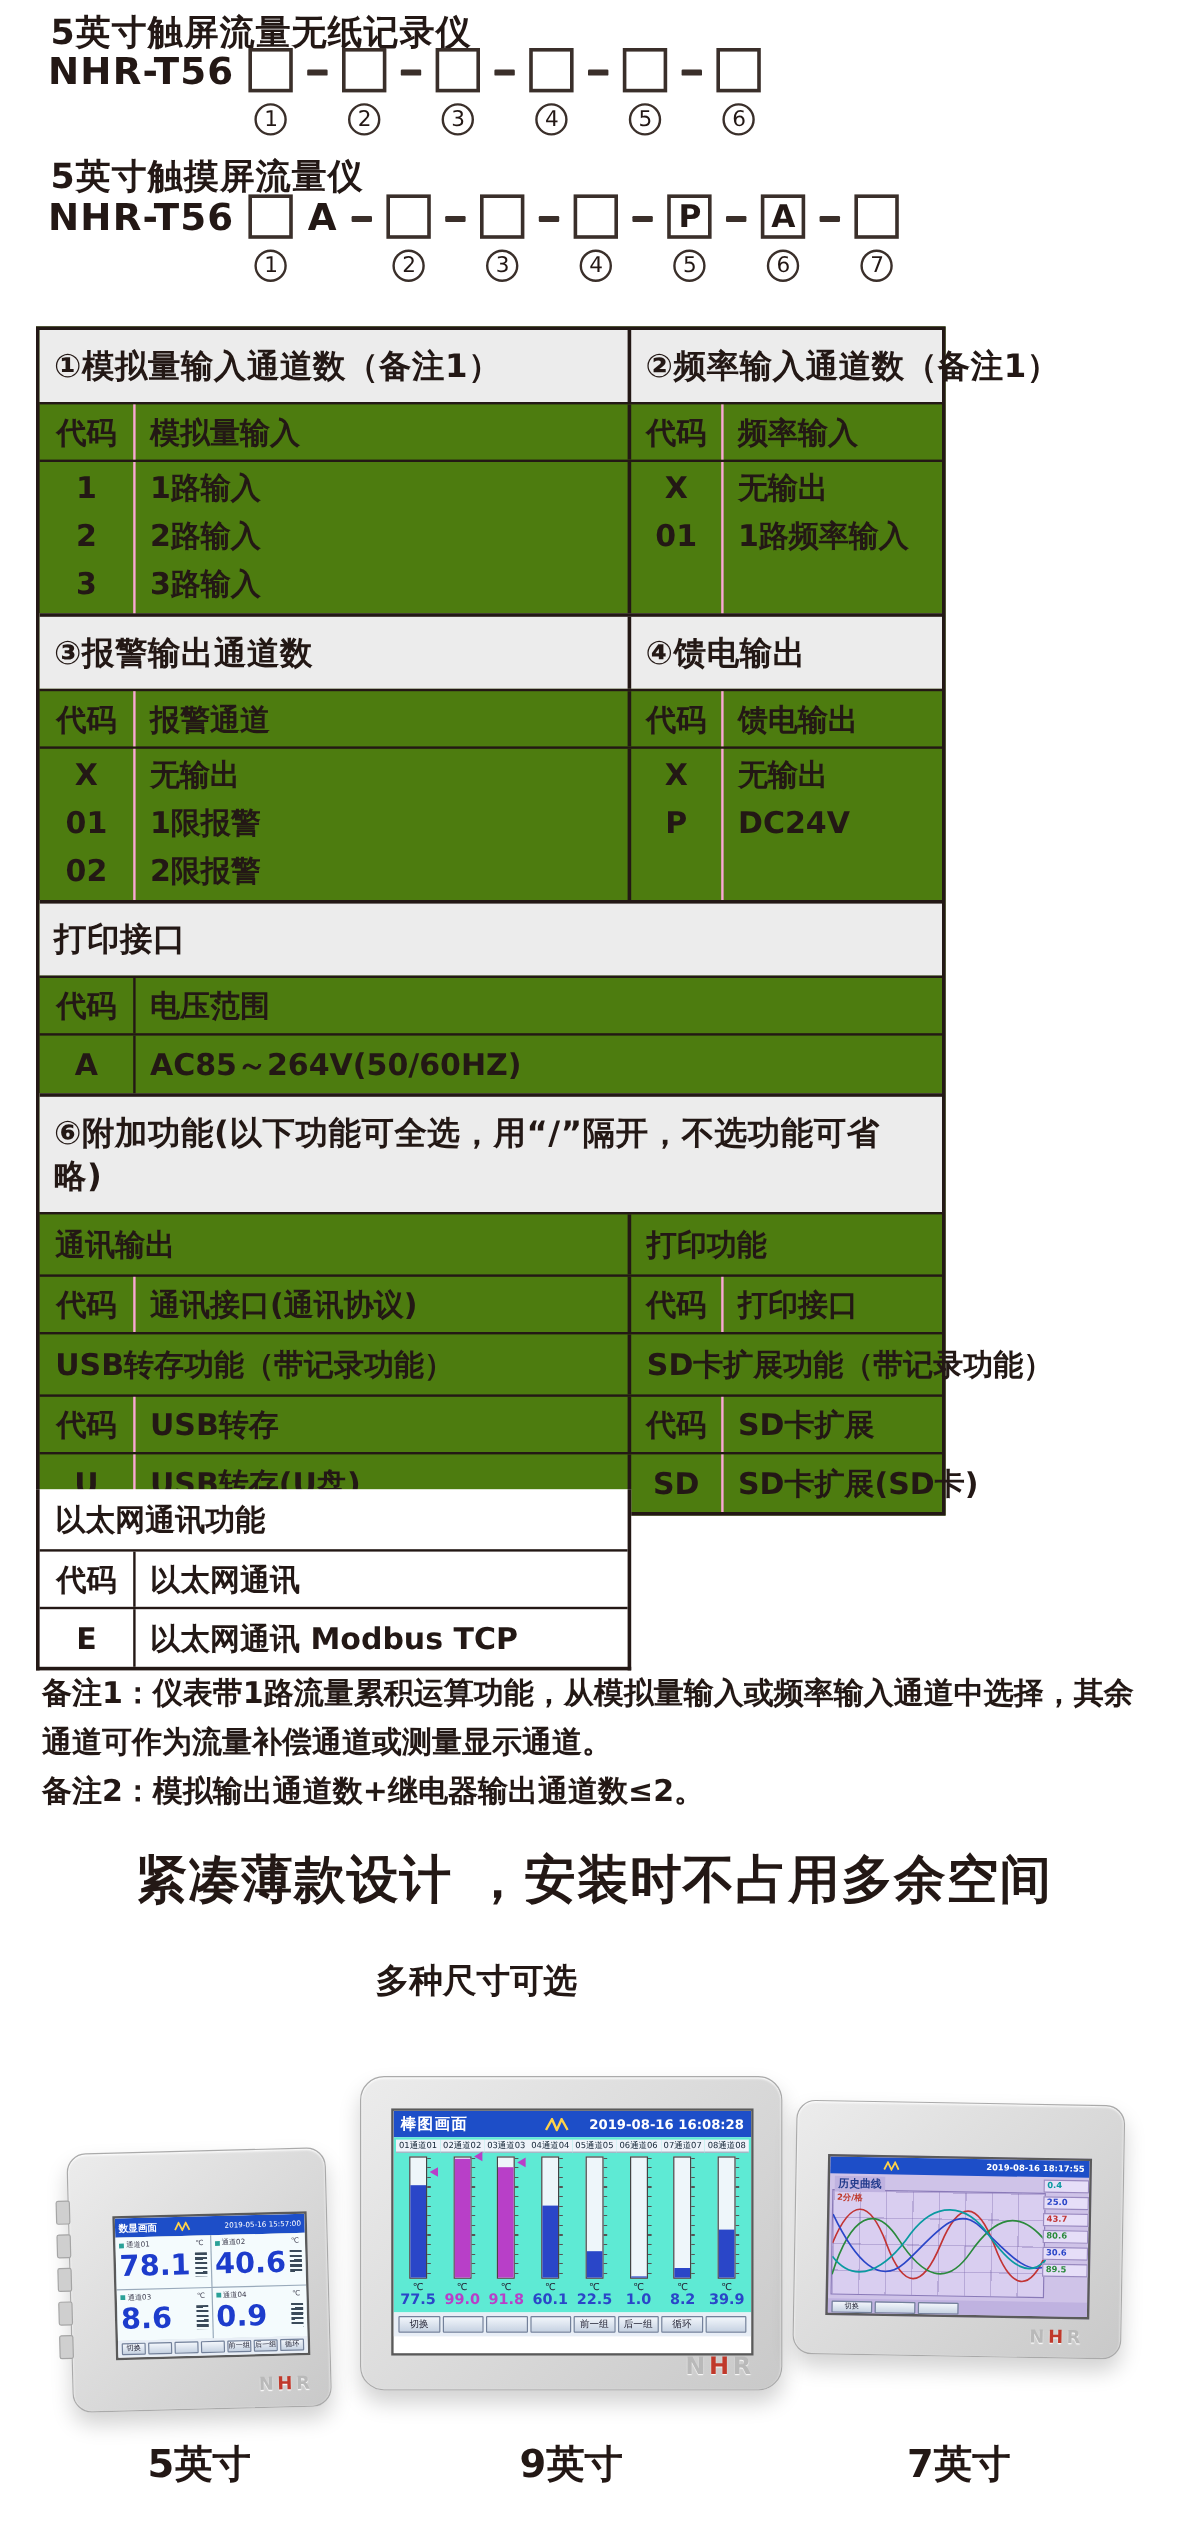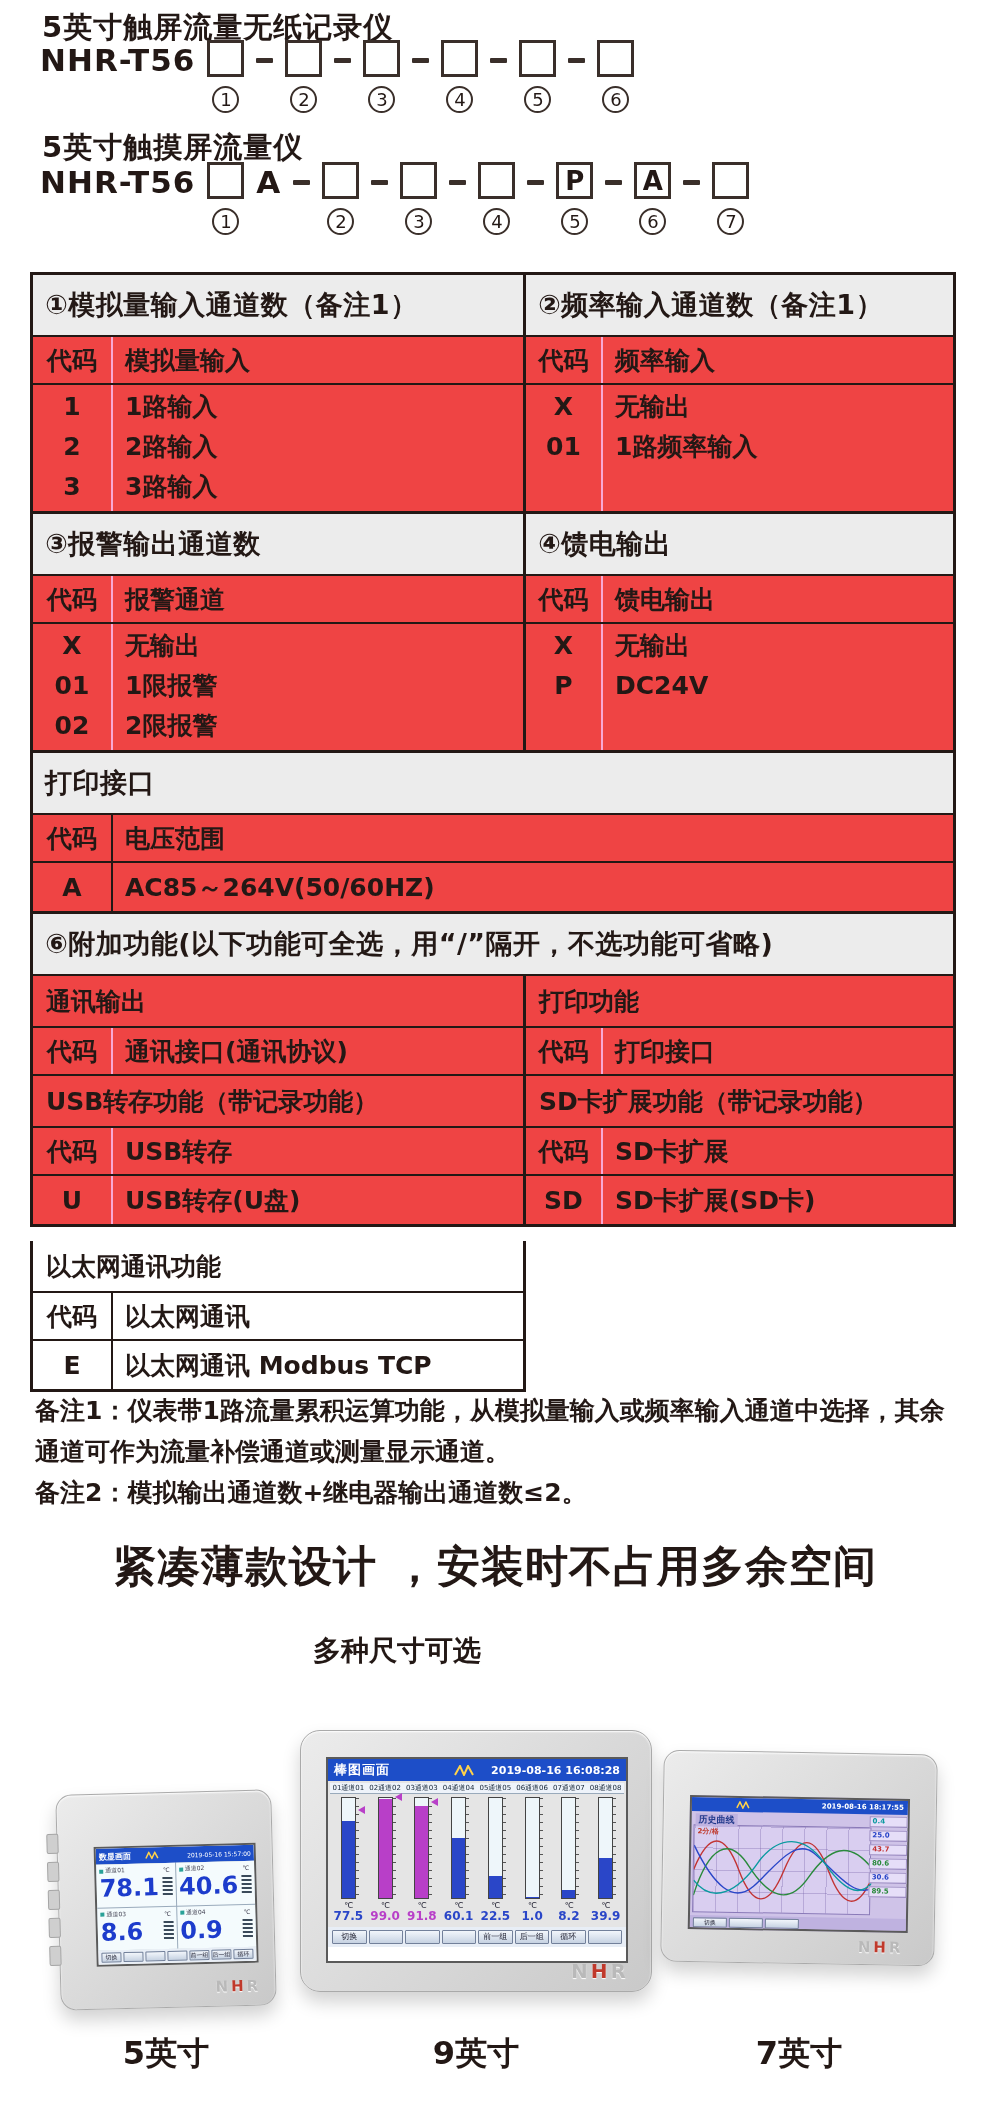--- a/index.html
+++ b/index.html
@@ -21,21 +21,21 @@
   #model2 { left:40px; top:162px; }
   .mtext { font-size:31px; font-weight:600; line-height:40px; letter-spacing:1px; }
   .mdash { width:17px; height:5px; background:#3a2f2a; margin-top:18px; border-radius:1px; }
   .mitem { display:flex; flex-direction:column; align-items:center; }
   .mbox { width:37px; height:37px; border:3px solid #3a2f2a; font-size:26px; font-weight:600;
           display:flex; align-items:center; justify-content:center; background:#fff; }
   .mcirc { margin-top:9px; width:27px; height:27px; border:2px solid #3a2f2a; border-radius:50%;
            font-size:18px; line-height:23px; text-align:center; font-weight:500; }
 
   
-  #spectable { left:30px; top:272px; width:926px; border:3px solid #231815; background:#ef4444; }
+  #spectable { left:30px; top:272px; width:758px; border:3px solid #231815; background:#4d7c0f; }
   #ethtable  { left:30px; top:1241px; width:496px; border:3px solid #231815; border-top:none; background:#fff; }
   .tr { display:grid; grid-template-columns:78px 412px 78px 352px; }
   .tr2 { display:grid; grid-template-columns:490px 430px; }
   .trF { display:grid; grid-template-columns:78px 842px; }
   .trE { display:grid; grid-template-columns:78px 412px; }
   .row + .row { border-top:2px solid #231815; }
   .row.thick { border-top:3px solid #231815; }
   .cell { display:flex; align-items:center; }
   .tr  > .cell + .cell { border-left:2px solid #f9a8d4; }
   .tr  > .cell.mid { border-left:3px solid #231815; }
@@ -91,21 +91,21 @@
   .btnrow .sbtn { flex:1; height:10px; background:linear-gradient(#f2f6fb,#c6d2e2); border:1px solid #72809a;
                   font-size:6px; line-height:8px; text-align:center; color:#223; overflow:hidden; border-radius:1px; }
   #dev5 .bezel-logo { right:14px; bottom:10px; font-size:15px; }
 
   
   #dev9 { left:300px; top:1730px; width:352px; height:262px; border-radius:20px; }
   #scr9 { left:25px; top:26px; width:302px; height:206px; }
   #scr9 .shdr { height:22px; padding:0 6px; gap:4px; }
   #s9title { font-size:13px; font-weight:700; letter-spacing:1px; }
   #s9dt { margin-left:auto; font-size:11px; font-weight:700; }
-  #s9bars { display:flex; height:146px; padding:2px 2px 0 2px; background:#e5e5e5; }
+  #s9bars { display:flex; height:146px; padding:2px 2px 0 2px; background:#5eead4; }
   .bcol { flex:1; display:flex; flex-direction:column; align-items:center; position:relative; }
   .bchan { font-size:7px; color:#123; background:#eef3fa; border-bottom:1px solid #9ab; width:100%; text-align:center;
            white-space:nowrap; overflow:hidden; line-height:10px; }
   .bframe { position:relative; width:15px; height:102px; margin-top:3px; border:1px solid #444; background:#eef6fa; }
   .bticks { position:absolute; right:-4px; top:0; width:3px; height:100%;
             background:repeating-linear-gradient(to bottom,#555 0 1px,transparent 1px 8px); }
   .bfill { position:absolute; left:0; right:0; bottom:0; }
   .bmark { position:absolute; right:-10px; width:0; height:0; border-top:4px solid transparent;
            border-bottom:4px solid transparent; border-right:7px solid #b83fc8; }
   .bunit { font-size:8px; color:#223; margin-top:2px; }

